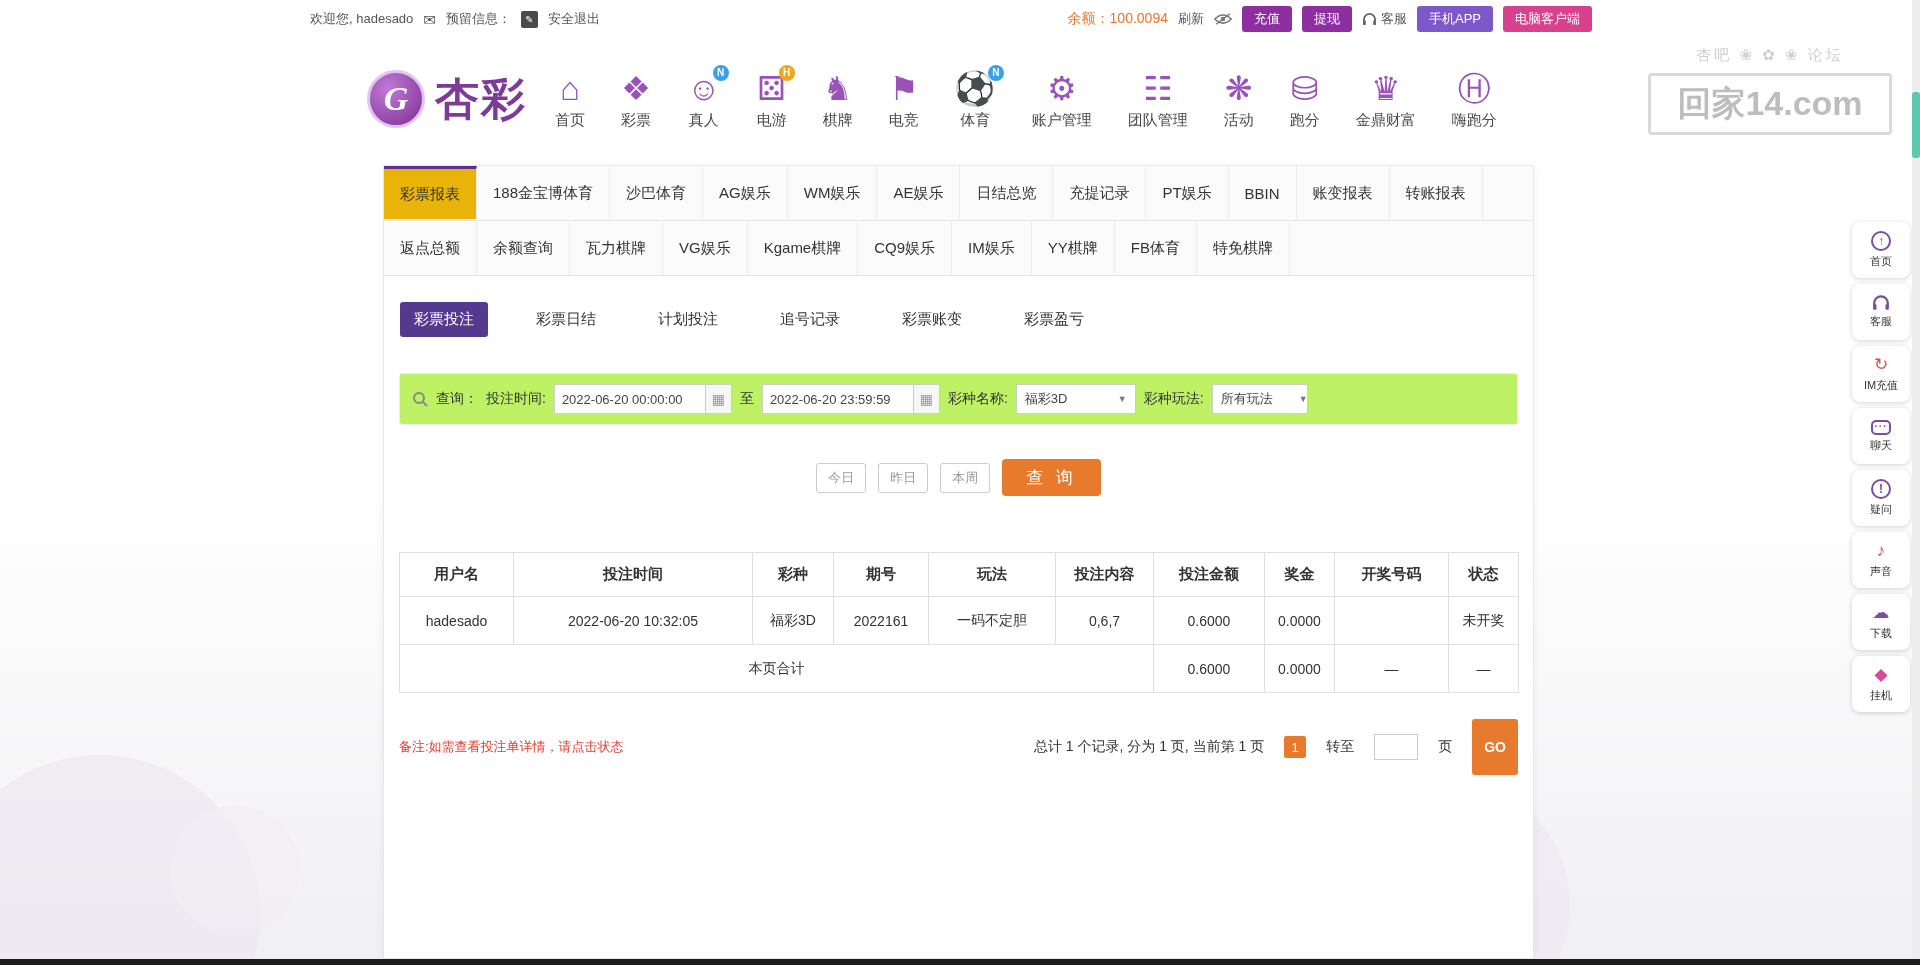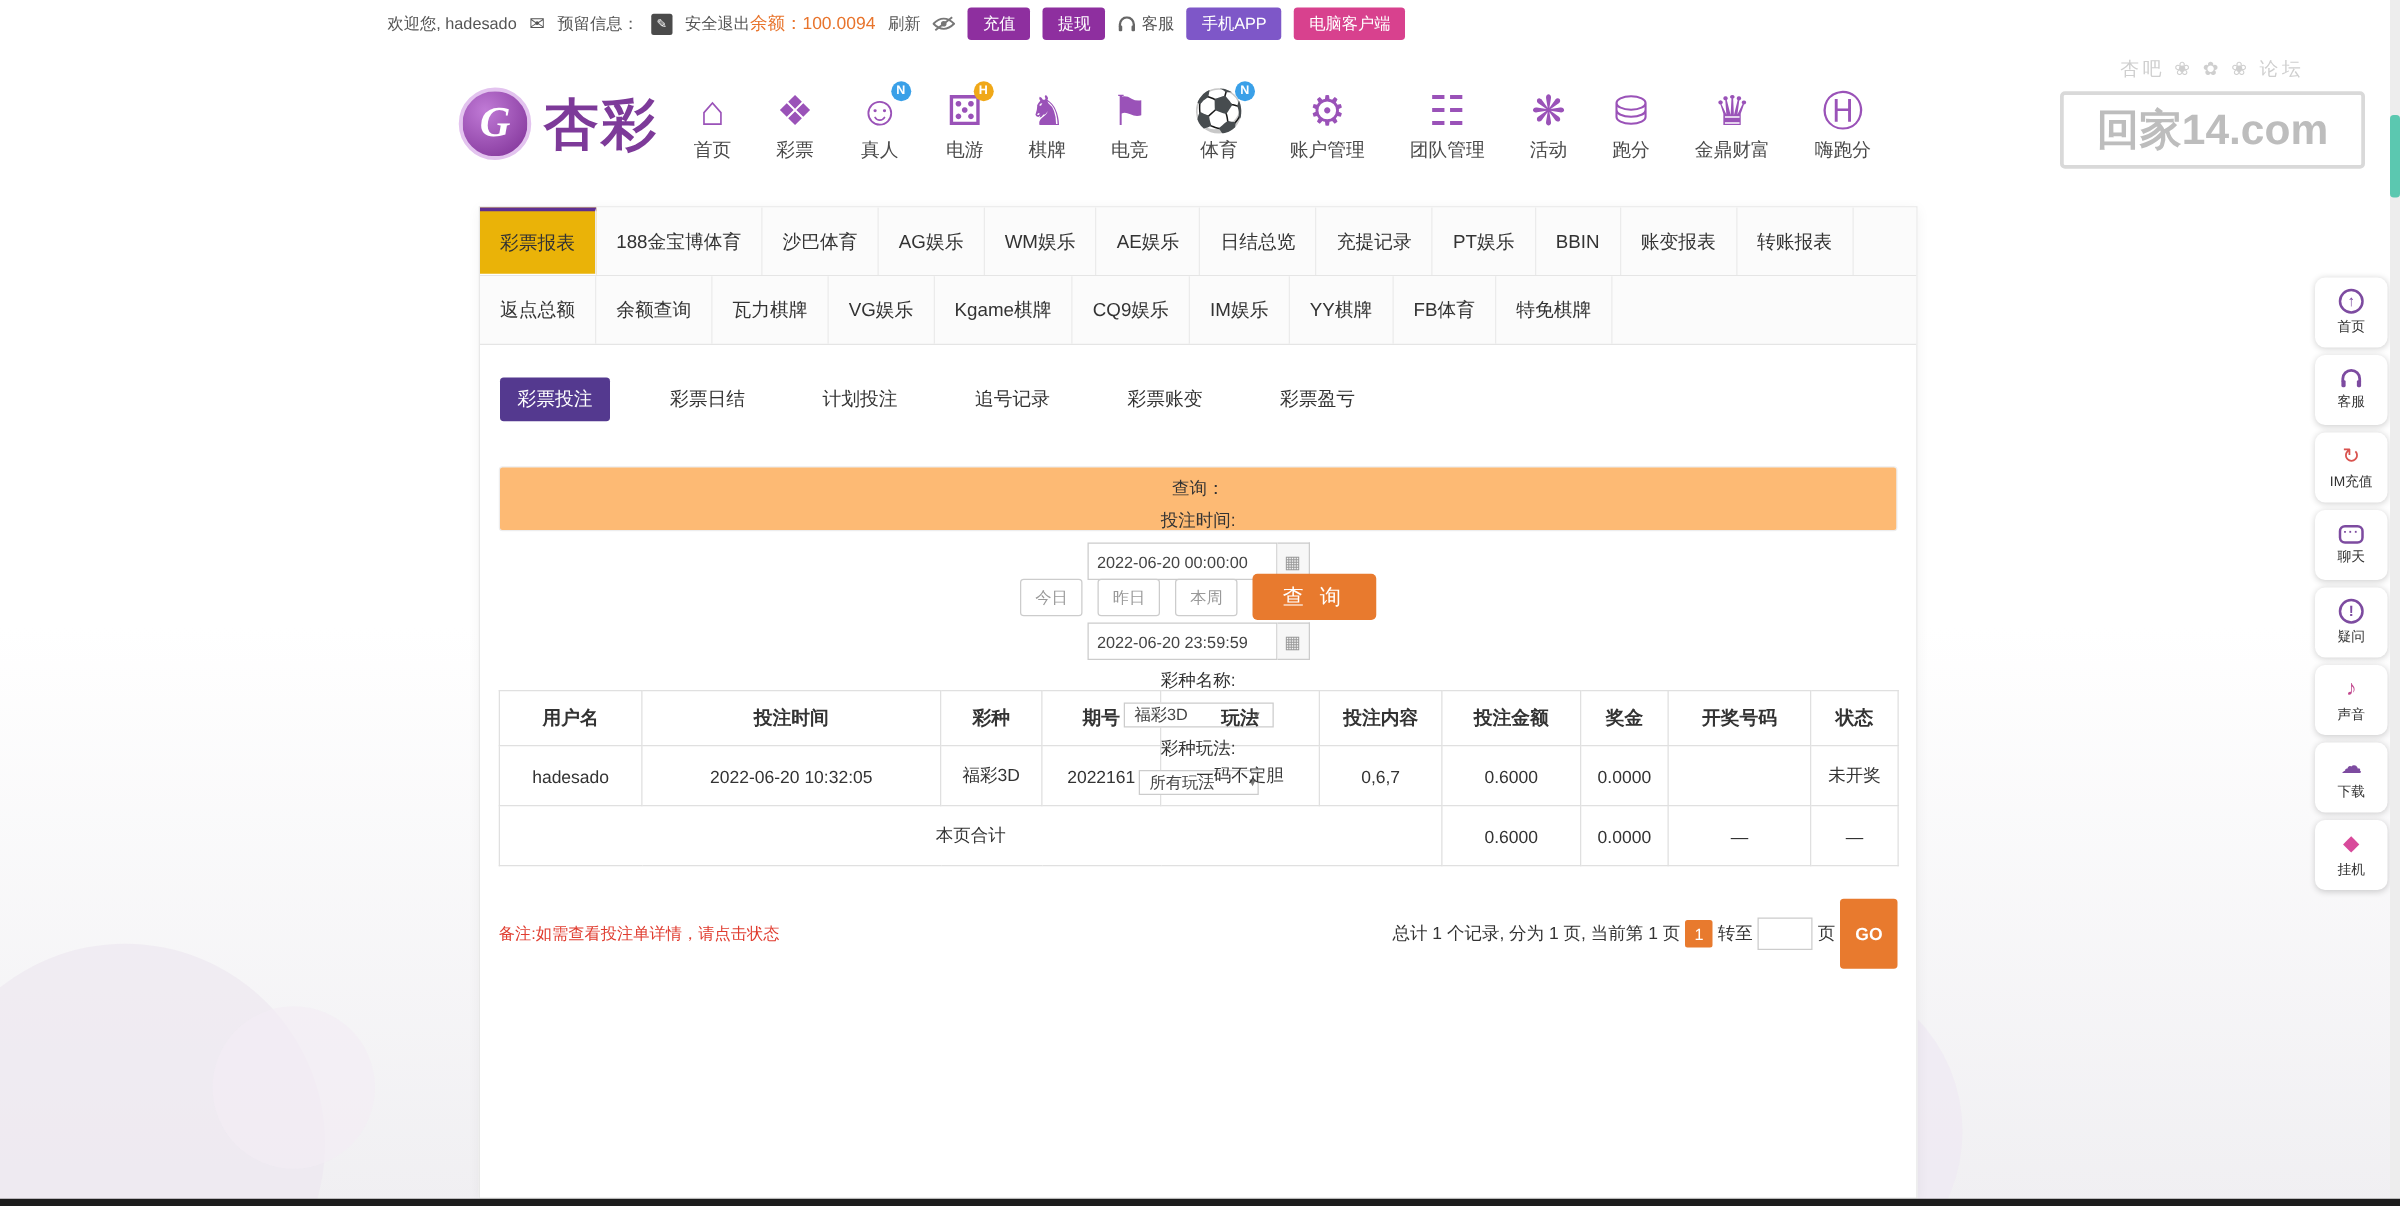--- a/index.html
+++ b/index.html
@@ -10,21 +10,21 @@
     position:relative; color:#333;
   }
   
   .bg-circle { position:absolute; border-radius:50%; background:#ece7f0; opacity:.65; z-index:0; }
   .bg-c1 { left:-60px; bottom:-110px; width:320px; height:320px; }
   .bg-c2 { left:170px; bottom:30px; width:130px; height:130px; background:#f2edf5; }
   .bg-c3 { right:350px; bottom:-70px; width:260px; height:260px; background:#eee8f2; }
 
   
   .topbar { position:relative; z-index:5; height:38px; background:#fff; font-size:13px; color:#555; }
-  .topbar-inner { height:100%; margin:0 328px 0 310px; display:flex; align-items:center; }
+  .topbar-inner { height:100%; margin:0 328px 0 310px; display:flex; justify-content:space-between; align-items:center; }
   .topbar-left, .topbar-right { display:flex; align-items:center; gap:10px; white-space:nowrap; }
   .icon-glyph { color:#555; font-size:15px; line-height:1; }
   .edit-box { display:inline-flex; align-items:center; justify-content:center; width:17px; height:17px; background:#4a4a4a; color:#fff; border-radius:2px; font-size:10px; cursor:pointer; }
   .logout-link { color:#555; cursor:pointer; }
   .balance { color:#e8742c; font-size:14px; }
   .refresh-link { color:#555; cursor:pointer; }
   .eye-svg, .headset-svg { display:inline-block; vertical-align:middle; cursor:pointer; }
   .tb-btn { border:none; border-radius:3px; color:#fff; font-size:13px; padding:4px 12px; cursor:pointer; font-family:inherit; }
   .btn-purple  { background:#8e2f9f; }
   .btn-violet  { background:#7e57c8; }
@@ -59,22 +59,22 @@
     background:#fff; border:1px solid #e8e8e8; box-shadow:0 2px 10px rgba(0,0,0,.05); }
   .tabrow { display:flex; background:#fbfbfb; border-bottom:1px solid #e5e5e5; }
   .tab { height:54px; display:flex; align-items:center; padding:0 16px; font-size:15px; color:#333;
     border-right:1px solid #ebebeb; white-space:nowrap; cursor:pointer; }
   .tab.active { background:#eab308; border-top:3px solid #5e2f91; border-bottom:1px solid #fff; margin-bottom:-1px; }
 
   .subtabs { display:flex; align-items:center; gap:34px; padding:26px 16px 0; }
   .subtab { font-size:15px; color:#333; padding:8px 14px; cursor:pointer; white-space:nowrap; }
   .subtab.active { background:#54398f; color:#fff; border-radius:3px; }
 
-  .querybar { margin:36px 15px 18px; height:52px; background:#fdba74; border:1px solid #ededee; border-radius:3px;
-    display:flex; align-items:center; padding:0 12px; gap:8px; font-size:14px; color:#333; white-space:nowrap;flex-direction:column; }
+  .querybar { margin:36px 15px 18px; height:52px; background:#bef264; border:1px solid #ededee; border-radius:3px;
+    display:flex; align-items:center; padding:0 12px; gap:8px; font-size:14px; color:#333; white-space:nowrap; }
   .q-label { color:#333; }
   .date-group { display:flex; }
   .date-input { width:152px; height:30px; border:1px solid #ccc; background:#fff; padding:0 7px;
     font-size:13px; color:#444; font-family:inherit; }
   .cal-btn { width:26px; height:30px; border:1px solid #ccc; border-left:none; background:#f7f7f7; color:#999;
     display:flex; align-items:center; justify-content:center; font-size:14px; cursor:pointer; }
   .select { height:30px; border:1px solid #ccc; background:#fff; display:flex; align-items:center;
     justify-content:space-between; padding:0 8px; font-size:13px; color:#444; cursor:pointer; }
   .select-lottery { width:120px; }
   .select-play { width:96px;gap:26px; }
@@ -87,21 +87,21 @@
     font-size:17px; letter-spacing:4px; cursor:pointer; font-family:inherit; }
 
   table.bets { margin:56px 15px 0; border-collapse:collapse; table-layout:fixed; width:1119px; }
   table.bets th, table.bets td { border:1px solid #e0e0e0; text-align:center; }
   table.bets th { height:44px; font-size:15px; color:#333; font-weight:bold; background:#fff; }
   table.bets td { height:48px; font-size:14px; color:#333; }
   .status-open { color:#2f9e3f; cursor:pointer; }
 
   .cardfooter { margin:26px 15px 0; display:flex; justify-content:space-between; align-items:center; }
   .note { color:#e03c2f; font-size:13px; }
-  .pagination { display:flex; align-items:center; gap:4px; font-size:14px; color:#333; }
+  .pagination { display:flex; align-items:center; gap:20px; font-size:14px; color:#333; }
   .page-cur { background:#e87a2e; color:#fff; width:22px; height:22px; display:flex; align-items:center;
     justify-content:center; border-radius:2px; font-size:13px; cursor:pointer; }
   .goto-input { width:44px; height:26px; border:1px solid #ccc; font-size:13px; padding:0 4px; font-family:inherit; }
   .go-btn { background:#e87a2e; color:#fff; border:none; border-radius:3px; padding:20px 12px; font-size:14px;
     font-weight:bold; cursor:pointer; font-family:inherit; }
 
   
   .sidefloat { position:absolute; z-index:6; right:10px; top:222px; width:58px; display:flex; flex-direction:column; gap:6px; }
   .side-item { background:#fff; border-radius:8px; box-shadow:0 1px 5px rgba(0,0,0,.18); height:56px;
     display:flex; flex-direction:column; align-items:center; justify-content:center; gap:3px; cursor:pointer; }

